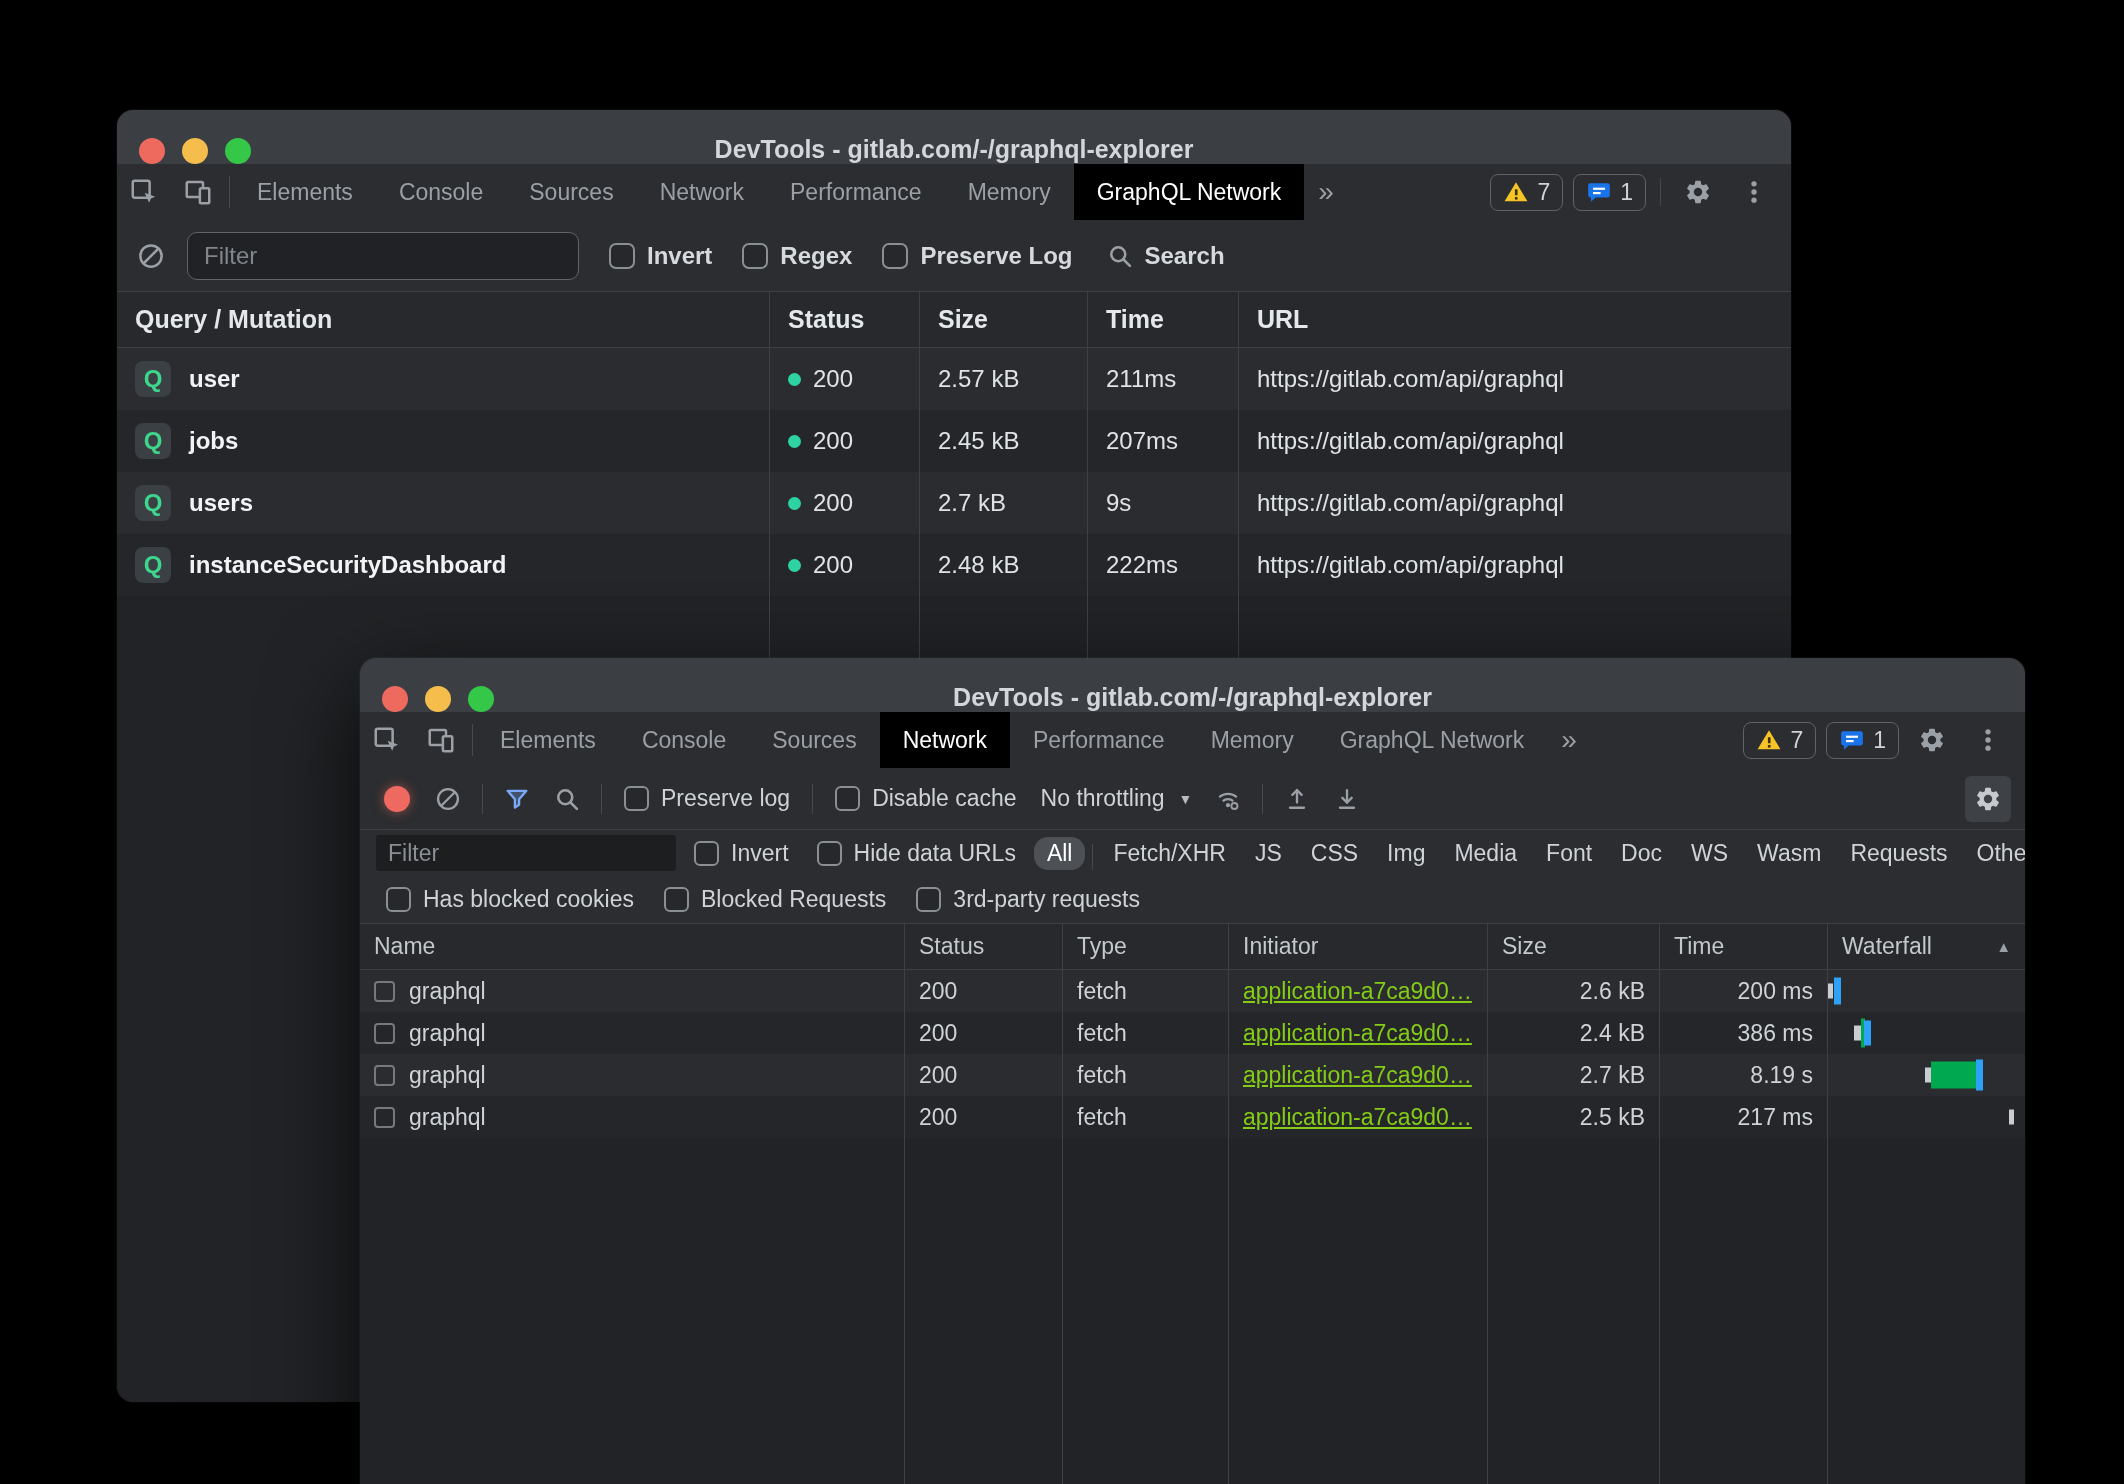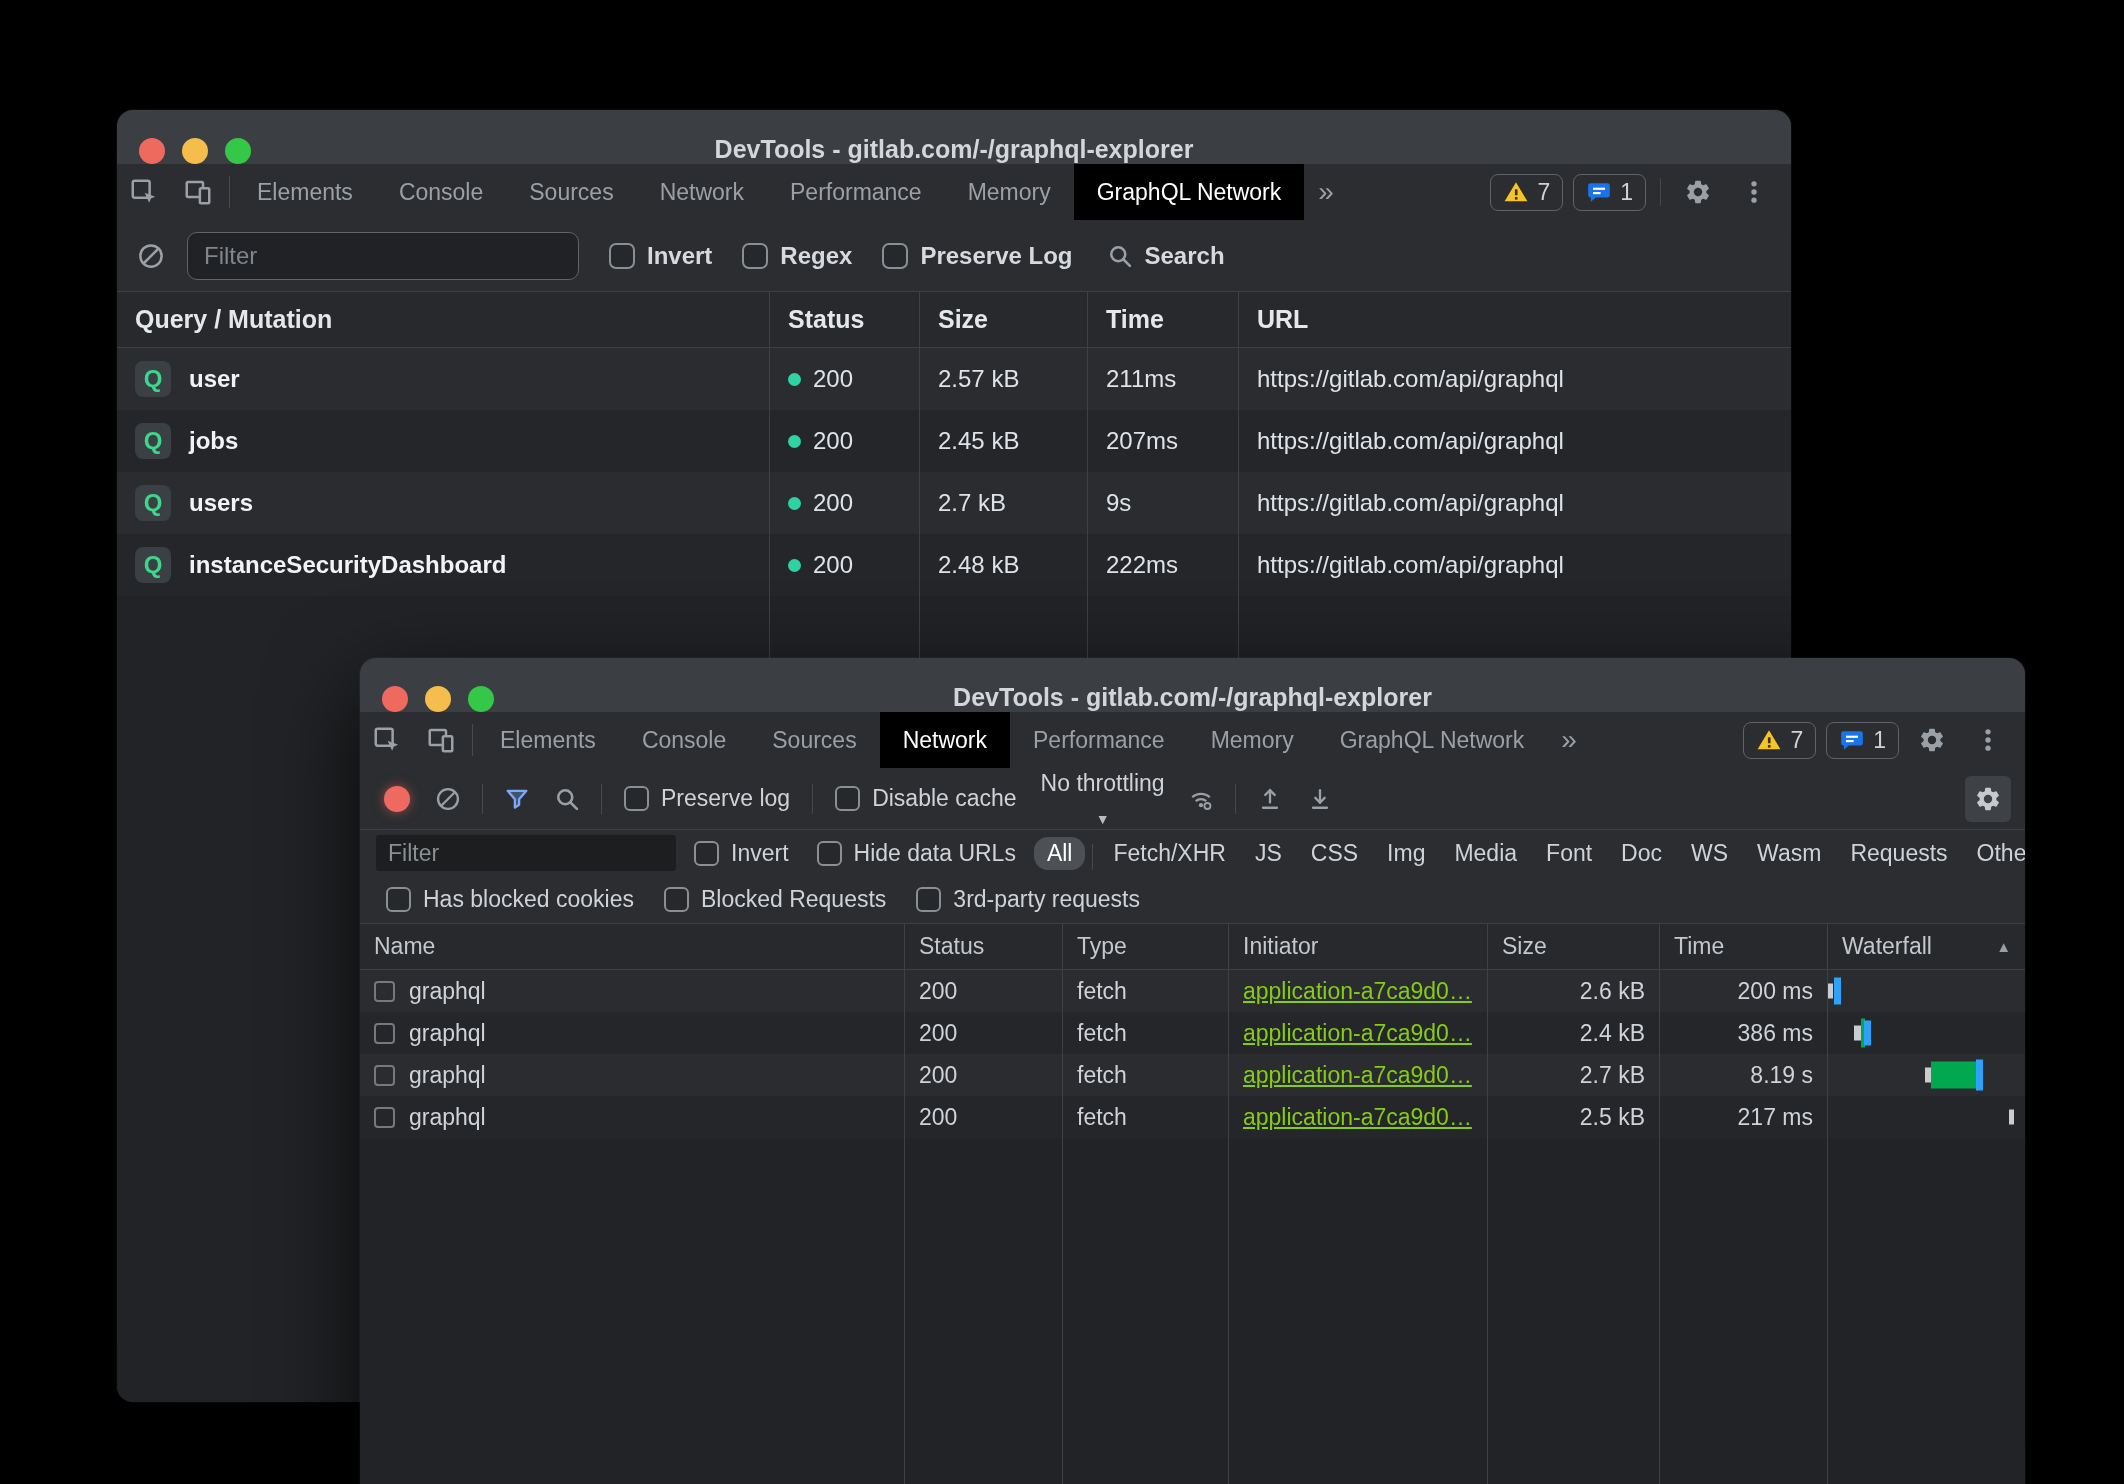--- a/index.html
+++ b/index.html
@@ -64,21 +64,21 @@
 
   
   .net-toolbar { height:62px; background:#2b2d30; border-bottom:1px solid #3e4144; display:flex; align-items:center; padding:0 14px; gap:6px; flex:0 0 auto; }
   .record { width:26px; height:26px; border-radius:50%; background:#ee6960; box-shadow:0 0 12px rgba(238,105,96,.55); margin:0 10px; flex:0 0 auto; }
   .nt-ic { display:flex; align-items:center; justify-content:center; width:44px; height:44px; color:#9aa0a6; flex:0 0 auto; }
   .nt-ic svg { width:28px; height:28px; }
   .nt-ic.blue { color:#7ba9f7; }
   .ncbx { display:flex; align-items:center; gap:12px; margin:0 10px; }
   .ncbx .cbox { width:25px; height:25px; border-radius:6px; }
   .ncbx span { font-size:23px; color:#cfd3d7; font-weight:normal; white-space:nowrap; }
-  .throttle { display:flex; align-items:center; gap:14px; margin:0 8px; color:#cfd3d7; font-size:23px; white-space:nowrap;flex-direction:column; }
+  .throttle { display:flex; align-items:center; gap:14px; margin:0 8px; color:#cfd3d7; font-size:23px; white-space:nowrap; }
   .throttle .arrow { font-size:14px; color:#b8bcc0; }
   .toolbar-spacer { flex:1 1 auto; }
 
   .net-filterrow { height:46px; background:#2b2d30; display:flex; align-items:center; padding:0 16px; gap:8px; flex:0 0 auto; }
   .net-filterrow input { width:300px; height:36px; background:#1c1e20; border:none; border-radius:3px; color:#d5d8dc; font-size:23px; padding:0 12px; outline:none; font-family:inherit; }
   .net-filterrow input::placeholder { color:#8a8f94; }
   .chips { display:flex; align-items:flex-end; gap:3px; }
   .chip { padding:3px 13px; font-size:23px; color:#cfd3d7; border-radius:14px; white-space:nowrap; }
   .chip.selected { background:#4d5156; color:#fff; }
   .net-reqrow { height:48px; background:#2b2d30; border-bottom:1px solid #3e4144; display:flex; align-items:center; padding:0 16px; gap:10px; flex:0 0 auto; }

